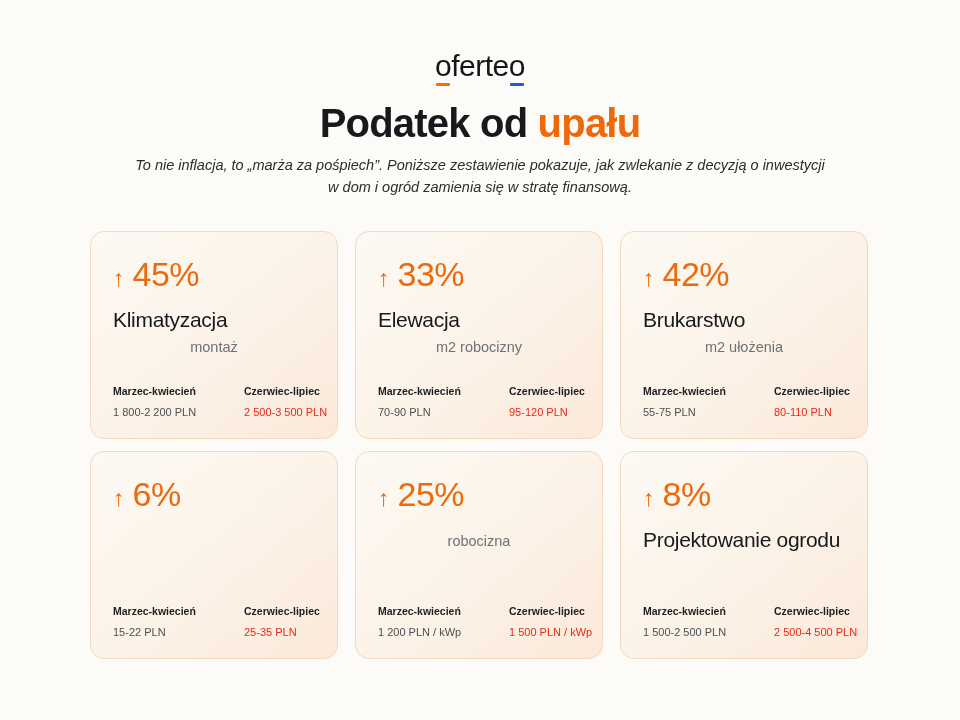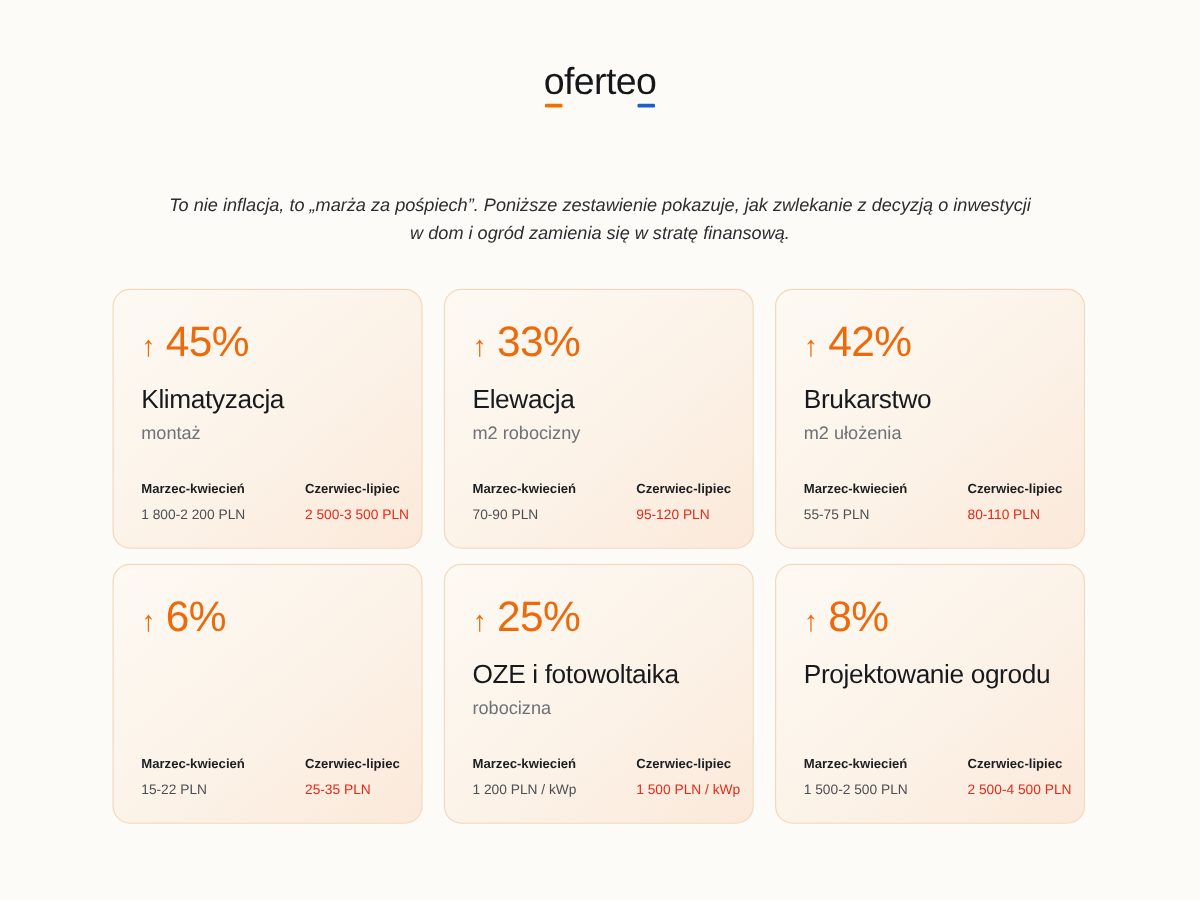--- a/index.html
+++ b/index.html
@@ -137,20 +137,21 @@
     font-size: 14.5px;
     color: #6E7176;
     letter-spacing: 0;
   }
 
   .unit {
     font-size: 14.5px;
     line-height: 20px;
     color: #6E7176;
     margin-top: 4px;
+    text-align: center;
   }
 
   .periods {
     margin-top: auto;
     display: flex;
     gap: 25px;
   }
   .period { width: 100px; flex: none; }
   .period.wide { width: 106px; }
   .period .phdr {
@@ -173,20 +174,23 @@
 <body>
 
 <div class="page">
 
   <div class="logo-wrap">
     <div class="logo">
       <span class="ch first">o</span><span class="ch">f</span><span class="ch">e</span><span class="ch">r</span><span class="ch">t</span><span class="ch">e</span><span class="ch last">o</span>
     </div>
   </div>
 
+  <div class="headline">
+    <span>Podatek od </span><span class="accent">upału</span>
+  </div>
 
   <div class="subtitle">
     <span>To nie inflacja, to „marża za pośpiech”. Poniższe zestawienie pokazuje, jak zwlekanie</span>
     <span>z decyzją o inwestycji w dom i ogród zamienia się w stratę finansową.</span>
   </div>
 
   <div class="grid">
 
     <div class="card">
       <div class="stat">
@@ -267,23 +271,20 @@
           <div class="pval after">25-35 PLN</div>
         </div>
       </div>
     </div>
 
     <div class="card">
       <div class="stat">
         <span class="arrow">↑</span>
         <span class="pct">25%</span>
       </div>
-      <div class="titleline">
-        <span>OZE i fotowoltaika</span>
-      </div>
       <div class="unit">robocizna</div>
       <div class="periods">
         <div class="period wide">
           <div class="phdr">Marzec-kwiecień</div>
           <div class="pval before">1 200 PLN / kWp</div>
         </div>
         <div class="period">
           <div class="phdr">Czerwiec-lipiec</div>
           <div class="pval after">1 500 PLN / kWp</div>
         </div>

